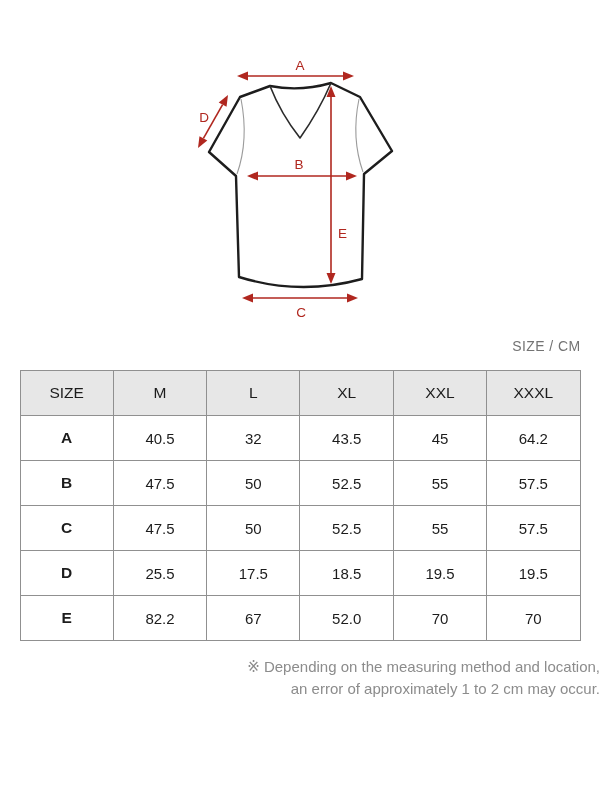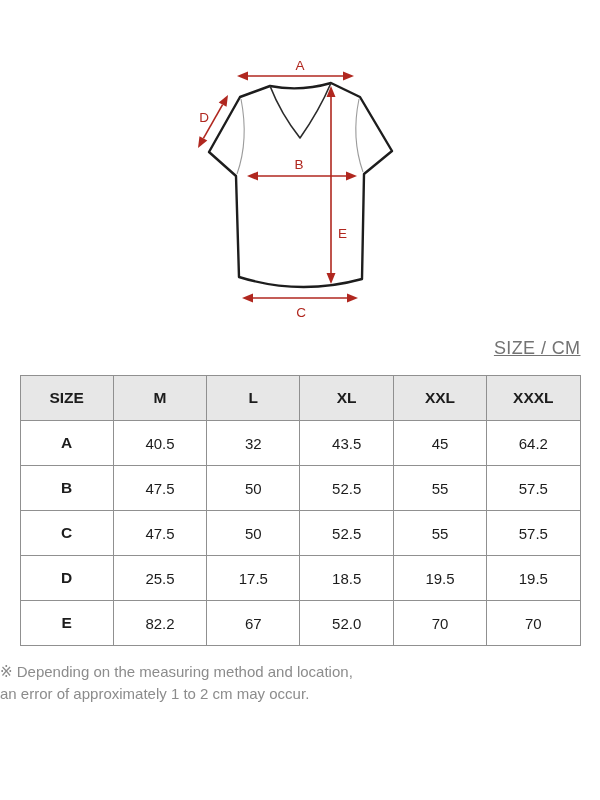--- a/index.html
+++ b/index.html
@@ -16,27 +16,27 @@
   html,body{margin:0;padding:0;background:#ffffff;}
   body{font-family:"Liberation Sans","DejaVu Sans",sans-serif;}
   .page{width:600px;height:800px;background:#ffffff;overflow:hidden;position:relative;}
   .diagram-svg{display:block;}
   .shirt{fill:#ffffff;stroke:var(--shirt-outline);stroke-width:2.4;stroke-linejoin:round;stroke-linecap:round;}
   .seam{fill:none;stroke:var(--seam-gray);stroke-width:1.1;}
   .neck{fill:none;stroke:var(--neck-line);stroke-width:1.6;stroke-linejoin:round;}
   .arrow line{stroke:var(--arrow-red);stroke-width:1.6;}
   .arrow polygon{fill:var(--arrow-red);stroke:none;}
   .mlabel{font-size:13.5px;fill:var(--arrow-red);font-family:"Liberation Sans","DejaVu Sans",sans-serif;}
-  .size-unit{width:561px;margin:6px auto 0;text-align:right;font-size:18px;color:var(--label-gray);letter-spacing:.4px;text-decoration:underline;}
+  .size-unit{width:561px;margin:6px auto 0;text-align:right;font-size:14px;color:var(--label-gray);letter-spacing:.4px;}
   table.size-table{width:561px;margin:16px auto 0;border-collapse:collapse;table-layout:fixed;}
   .size-table th,.size-table td{border:1px solid var(--table-border);text-align:center;vertical-align:middle;height:44px;color:var(--text-dark);padding:0;}
-  .size-table thead th{background:var(--header-bg);font-size:15.5px;font-weight:bold;margin-top:35px;}
+  .size-table thead th{background:var(--header-bg);font-size:15.5px;font-weight:normal;margin-top:35px;}
   .size-table tbody th{background:#ffffff;font-size:15.5px;font-weight:bold;}
   .size-table td{font-size:15px;font-weight:normal;}
-  .note{margin-top:15px;text-align:left;color:var(--muted-gray);font-size:15px;line-height:22px;}
+  .note{margin-top:15px;text-align:right;color:var(--muted-gray);font-size:15px;line-height:22px;}
 </style>
 </head>
 <body>
 
 <div class="page">
 
   <svg class="diagram-svg" width="600" height="332" viewBox="0 0 600 332">
 
     <path class="shirt" d="M270,86 L240,97 L209,152 L236,176 L239,277 Q300,296 362,279 L364,174 L392,151 L360,97 L331,83 Q300,92 270,86 Z"></path>
 

